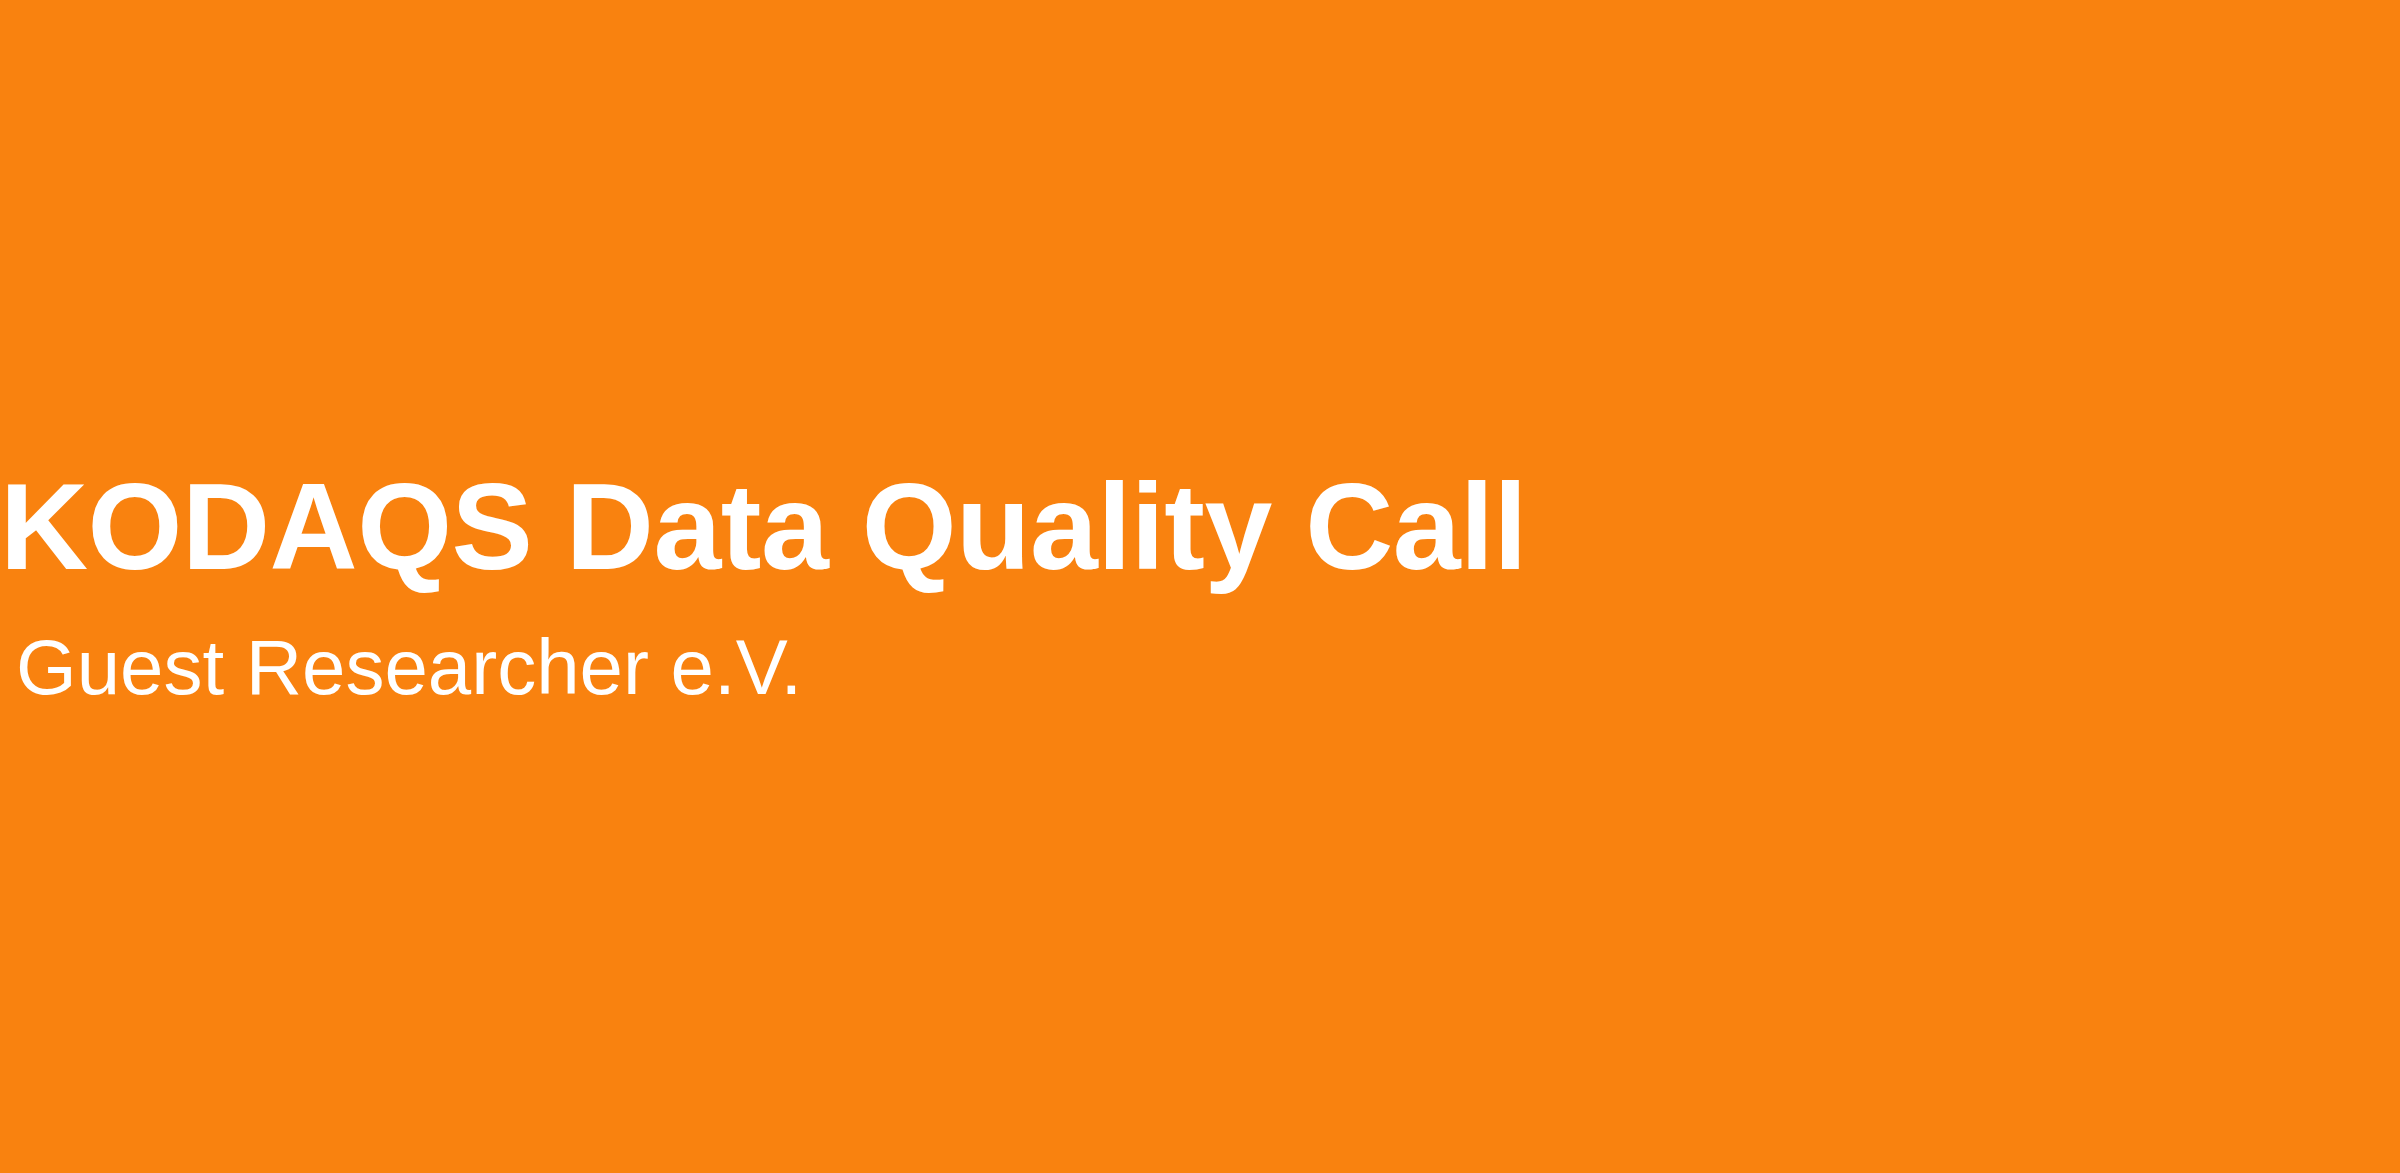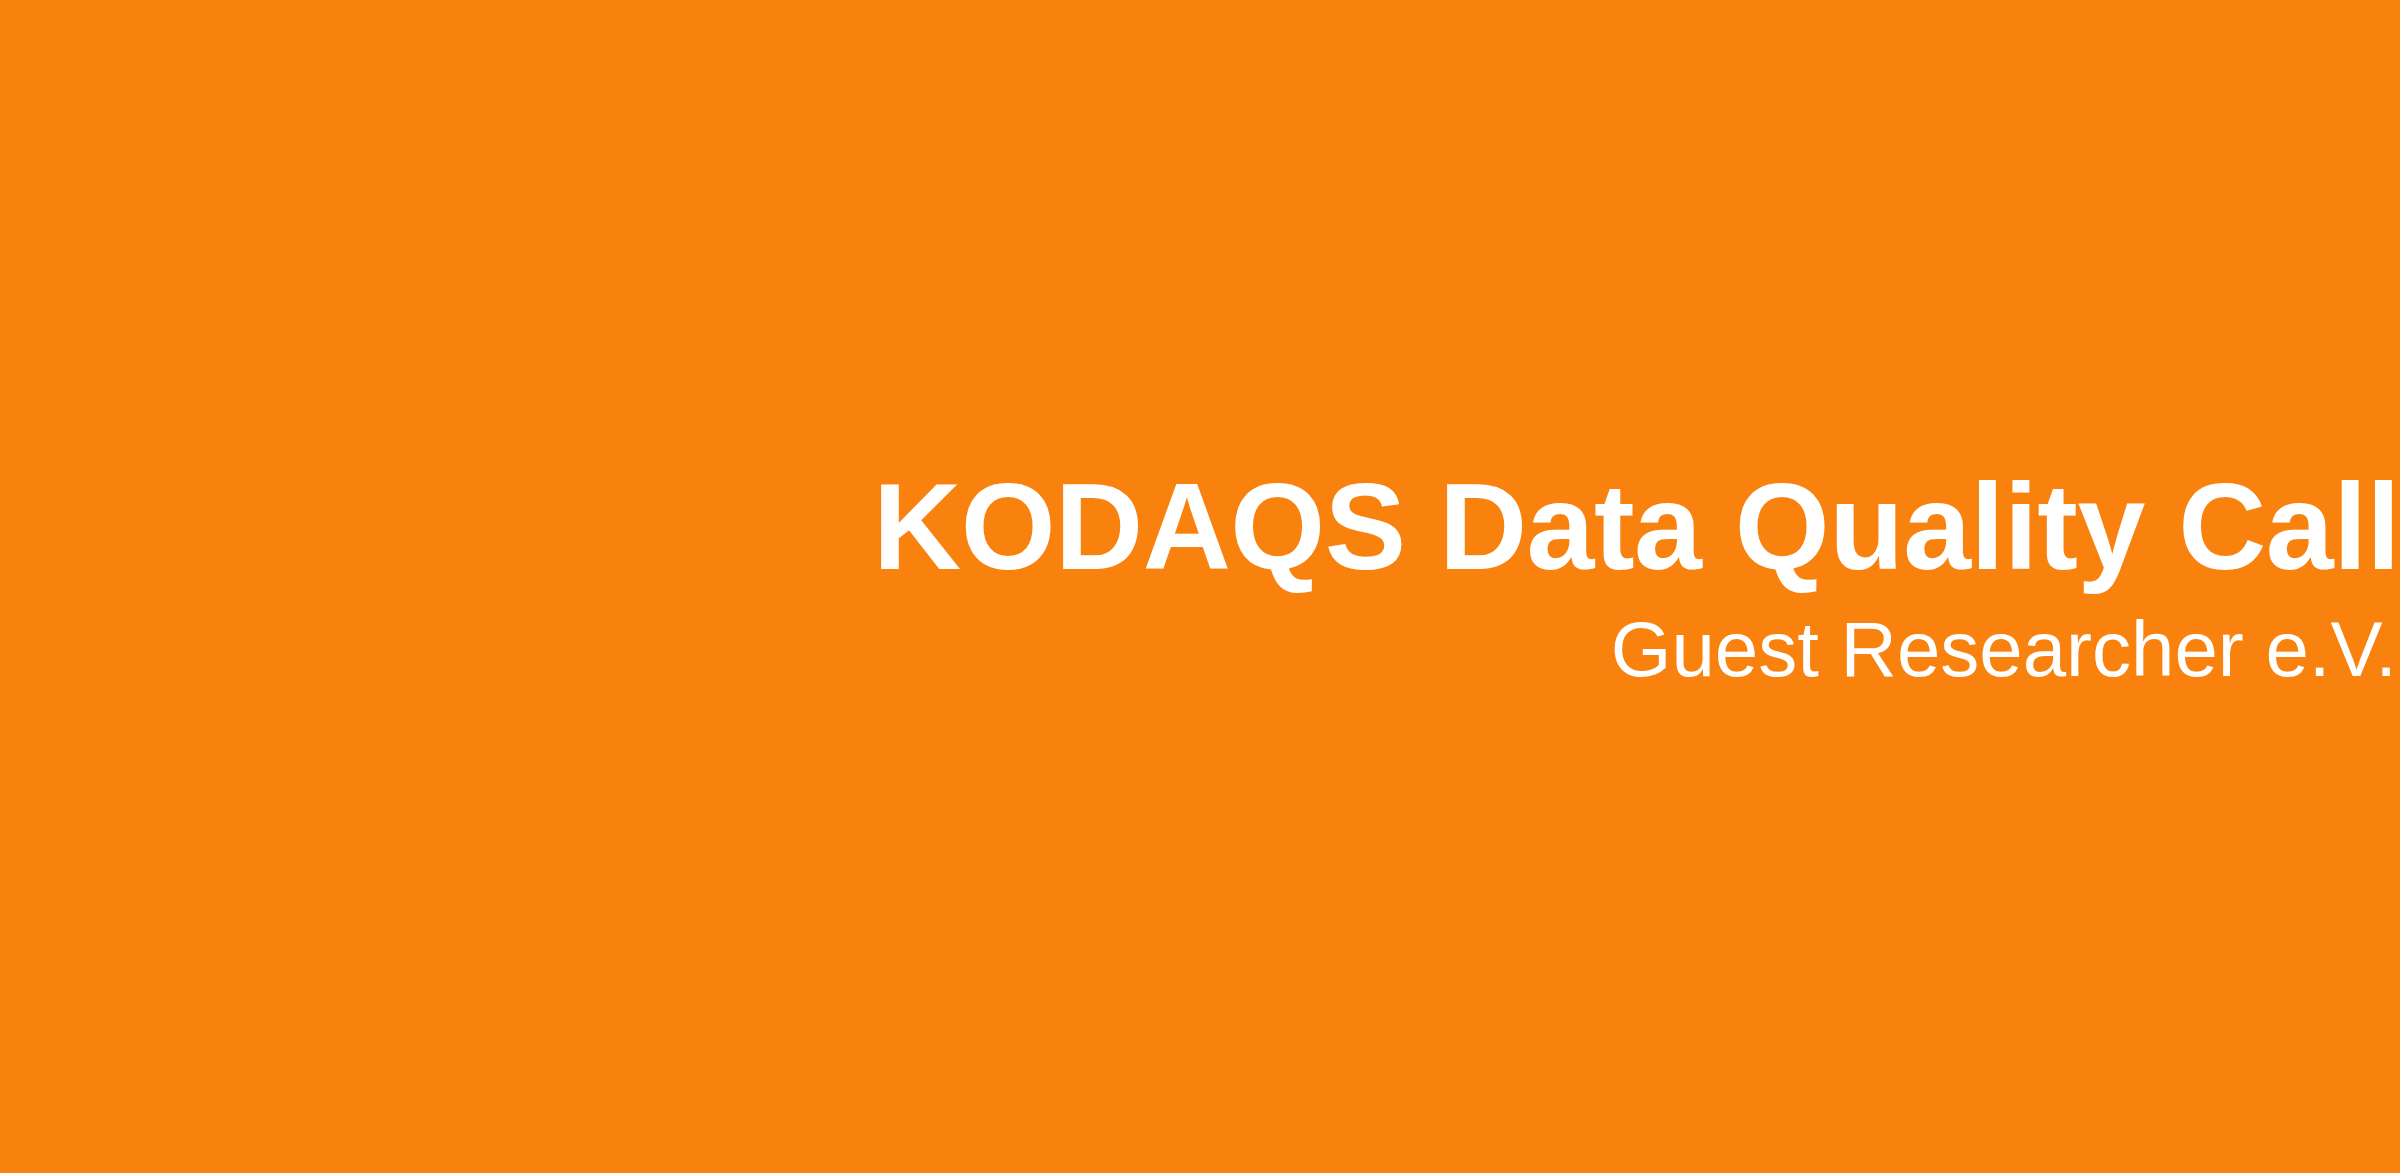--- a/index.html
+++ b/index.html
@@ -35,39 +35,40 @@
     flex-direction: column;
     align-items: center;
     justify-content: flex-start;
     padding-top: 466px;
     box-sizing: border-box;
   }
 
   .title-block {
     display: flex;
     flex-direction: column;
-    align-items: flex-end;
+    align-items: flex-start;
     width: 100%;
+    gap: 18px;
   }
 
   .slide-title {
     margin: 0;
     padding: 0;
     color: #FFFFFF;
     font-family: "Liberation Sans", sans-serif;
     font-size: 122px;
     font-weight: 700;
     line-height: 1.0;
     letter-spacing: -0.5px;
     text-align: center;
     white-space: nowrap;
   }
 
   .slide-subtitle {
-    margin: 3px;
+    margin: 16px;
     padding: 0;
     margin-top: 22px;
     color: #FFFFFF;
     font-family: "Liberation Sans", sans-serif;
     font-size: 78px;
     font-weight: 400;
     line-height: 1.0;
     letter-spacing: 0px;
     text-align: center;
     white-space: nowrap;

